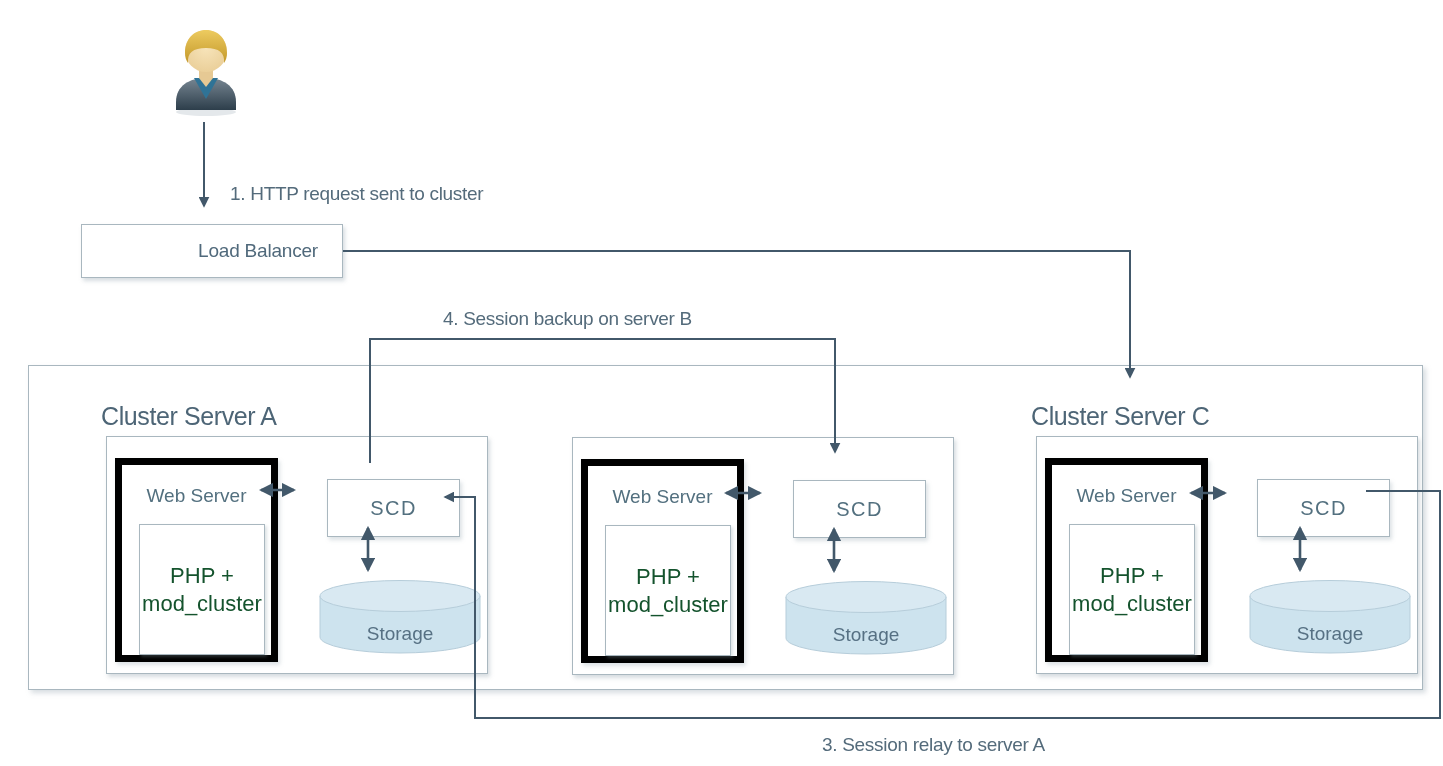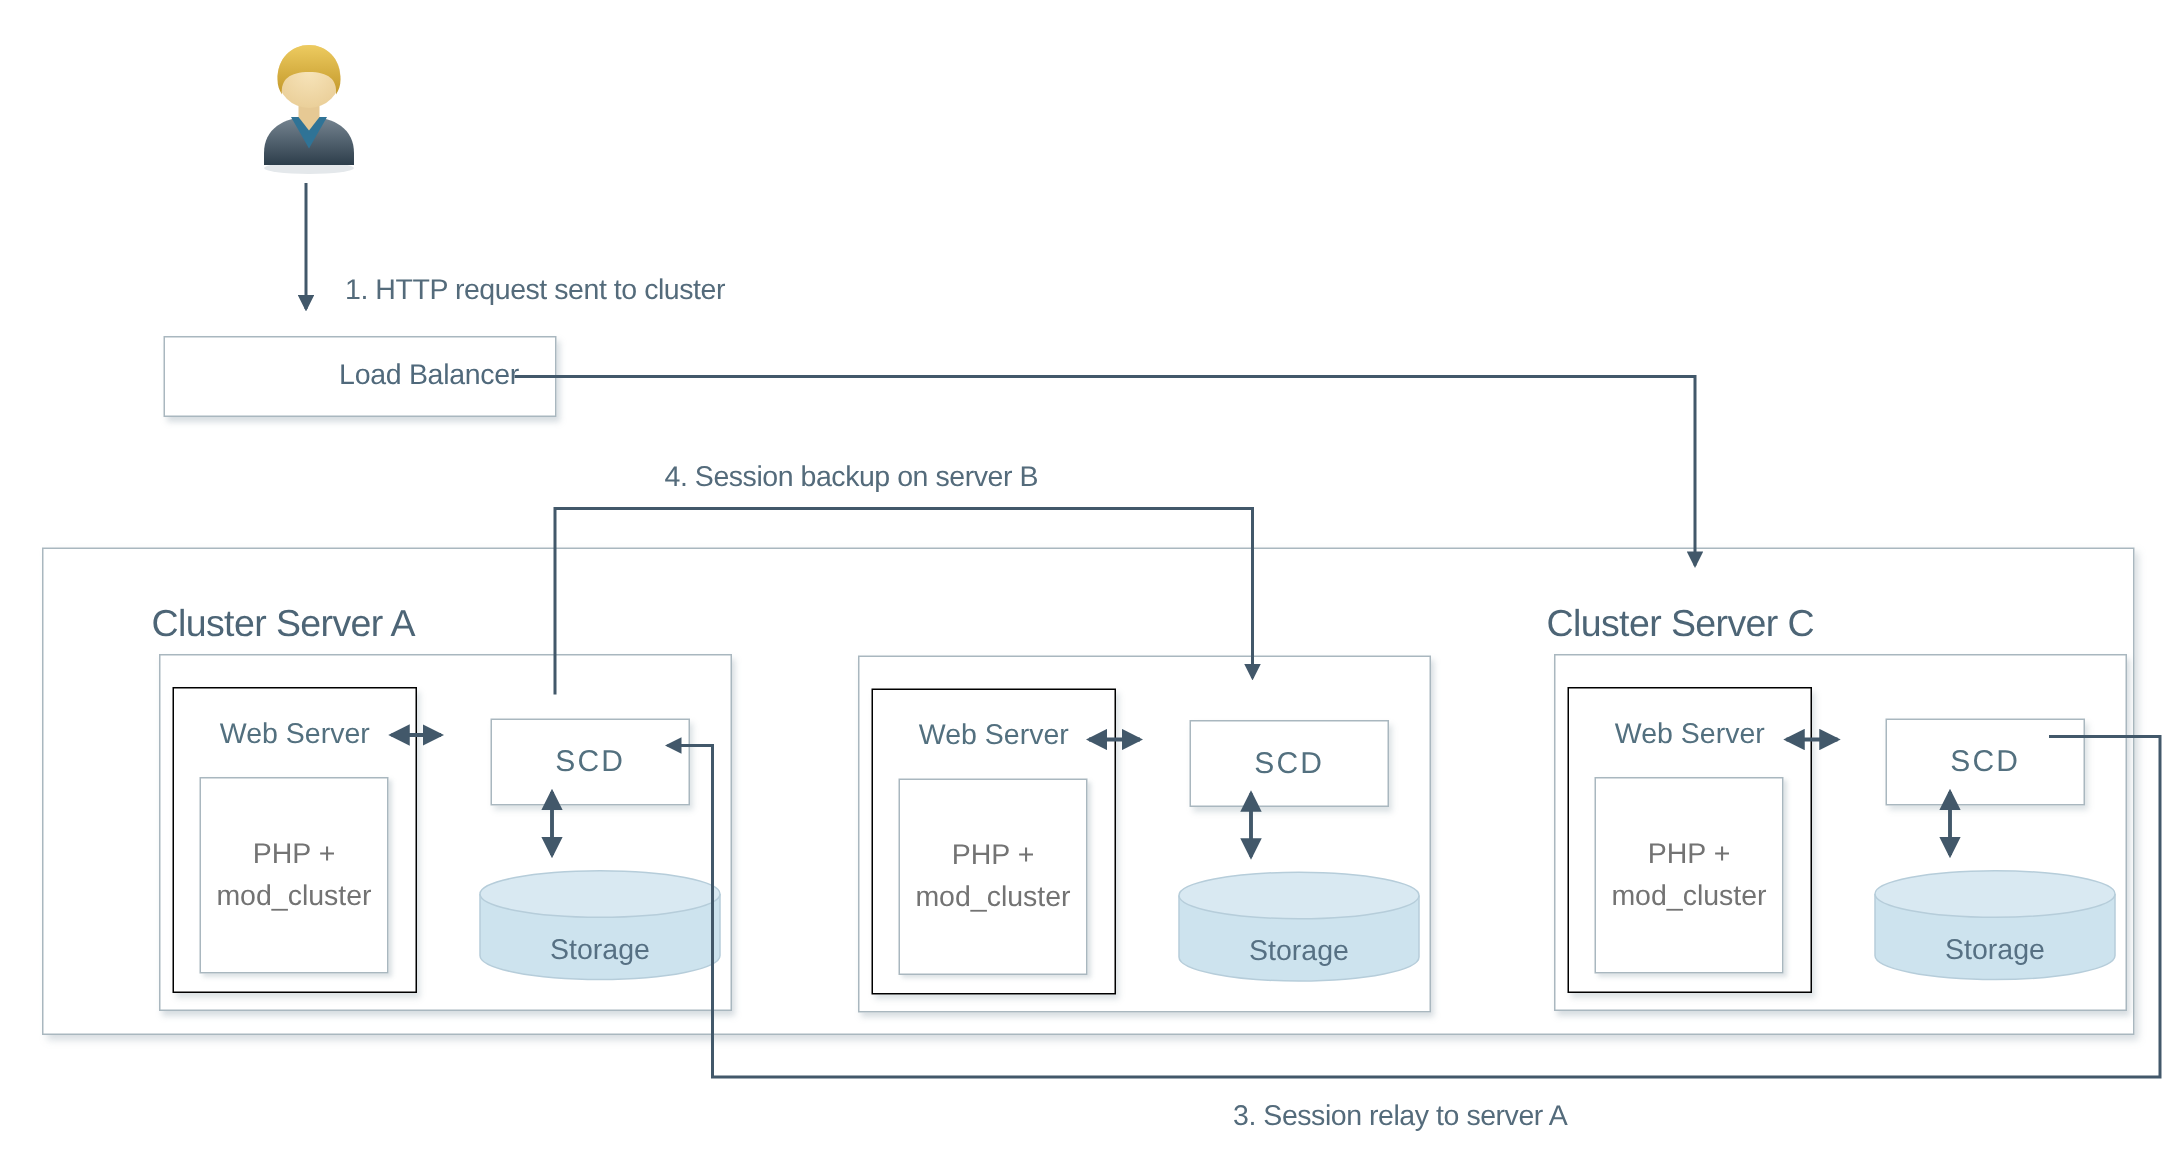--- a/index.html
+++ b/index.html
@@ -6,42 +6,42 @@
   .canvas{
     position:relative;width:1443px;height:766px;background:#ffffff;overflow:hidden;
     font-family:"Liberation Sans","DejaVu Sans",sans-serif;
   }
   .box{
     position:absolute;background:#ffffff;border:1px solid #a9b7bf;box-sizing:border-box;
     box-shadow:2px 3px 4px rgba(140,158,170,0.35);
   }
   
   .user-svg{position:absolute;left:168px;top:24px;}
-  .lb-box{left:81px;top:224px;width:262px;height:54px;display:flex;align-items:center;justify-content:flex-end;padding-right:24px;margin-left:28px;}
+  .lb-box{left:81px;top:224px;width:262px;height:54px;display:flex;align-items:center;justify-content:flex-end;padding-right:24px;}
   .lb-box .lbl{font-size:19px;color:#50697b;letter-spacing:-0.2px;}
   
   .flow-label{position:absolute;font-size:19px;color:#546b7b;letter-spacing:-0.3px;white-space:nowrap;z-index:6;}
   .fl1{left:230px;top:155px;margin-top:28px;}
   .fl2{left:575px;top:211px;}
   .fl3{left:822px;top:734px;}
   .fl4{left:443px;top:308px;}
   
   .big-container{left:28px;top:365px;width:1395px;height:325px;box-shadow:3px 3px 5px rgba(140,158,170,0.35);}
   
   .cluster{position:absolute;z-index:2;padding-left:24px;}
   .cluster-a{left:82px;top:436px;}
   .cluster-b{left:548px;top:437px;}
   .cluster-c{left:1012px;top:436px;}
   .cluster-title{position:absolute;left:19px;top:-34px;font-size:25px;color:#4d6576;letter-spacing:-0.4px;white-space:nowrap;}
   .cluster-box{position:relative;width:382px;height:238px;background:#ffffff;border:1px solid #a9b7bf;box-sizing:border-box;box-shadow:2px 3px 4px rgba(140,158,170,0.35);}
-  .web-box{position:absolute;left:8px;top:21px;width:163px;height:204px;background:#fff;border:1px solid #000000;box-sizing:border-box;box-shadow:2px 3px 4px rgba(140,158,170,0.3);}
+  .web-box{position:absolute;left:8px;top:21px;width:163px;height:204px;background:#fff;border:7px solid #000000;box-sizing:border-box;box-shadow:2px 3px 4px rgba(140,158,170,0.3);}
   .web-label{position:absolute;left:0;top:20px;width:100%;text-align:center;font-size:19px;color:#53707f;}
   .php-box{position:absolute;left:17px;top:59px;width:126px;height:131px;background:#fff;border:1px solid #a9b7bf;box-sizing:border-box;box-shadow:2px 2px 3px rgba(140,158,170,0.3);
            display:flex;flex-direction:column;align-items:center;justify-content:center;}
-  .php-box .ln{font-size:19px;line-height:28px;color:#737373;}
+  .php-box .ln{font-size:22px;line-height:28px;color:#14532d;}
   .scd-box{position:absolute;left:220px;top:42px;width:133px;height:58px;background:#fff;border:1px solid #a9b7bf;box-sizing:border-box;box-shadow:2px 3px 4px rgba(140,158,170,0.3);
            display:flex;align-items:center;justify-content:center;}
   .scd-box .lbl{font-size:20px;letter-spacing:1.5px;color:#53707f;}
   .storage{position:absolute;left:211px;top:142px;}
   .storage-label{position:absolute;left:211px;top:186px;width:164px;text-align:center;font-size:19px;color:#567083;}
   
   .wires{position:absolute;left:0;top:0;z-index:5;pointer-events:none;}
 </style>
 </head>
 <body>

